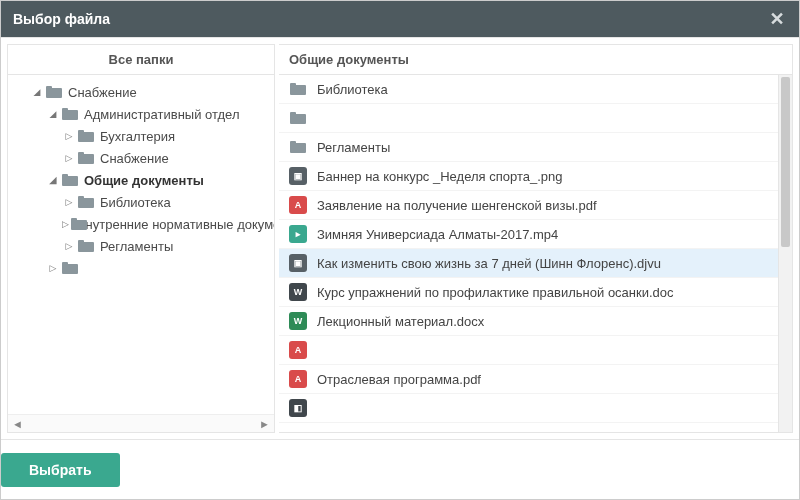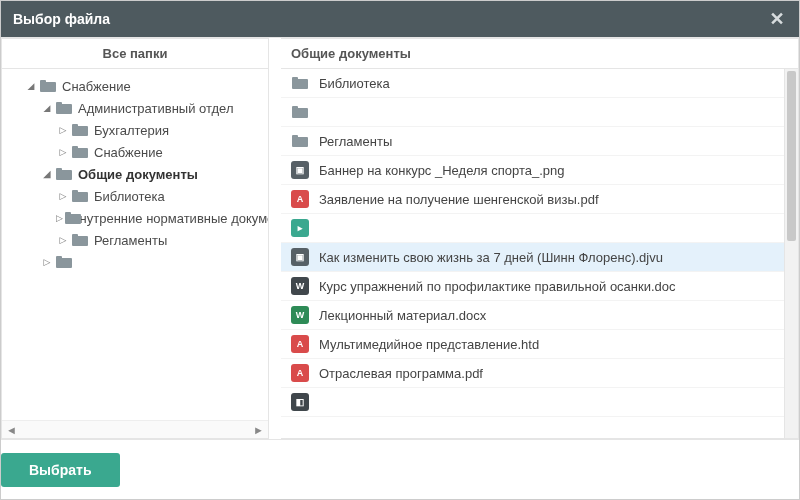--- a/index.html
+++ b/index.html
@@ -37,21 +37,22 @@
     cursor: pointer;
     color: #d7dcde;
     font-size: 18px;
     line-height: 1;
   }
   .body {
     flex: 1;
     display: flex;
     min-height: 0;
     border-top: 1px solid #e5e5e5;
-    gap: 12px;
+    padding: 6px;
+    gap: 4px;
   }
   .left-pane {
     width: 268px;
     border: 1px solid #e5e5e5;
     display: flex;
     flex-direction: column;
     min-height: 0;
   }
   .right-pane {
     flex: 1;
@@ -328,36 +329,36 @@
             <div class="file-row">
               <span class="icon ic-img">▣</span>
               <span class="name">Баннер на конкурс _Неделя спорта_.png</span>
             </div>
             <div class="file-row">
               <span class="icon ic-pdf">A</span>
               <span class="name">Заявление на получение шенгенской визы.pdf</span>
             </div>
             <div class="file-row">
               <span class="icon ic-vid">▸</span>
+              <span class="name">Зимняя Универсиада Алматы-2017.mp4</span>
             </div>
             <div class="file-row selected">
               <span class="icon ic-djvu">▣</span>
               <span class="name">Как изменить свою жизнь за 7 дней (Шинн Флоренс).djvu</span>
             </div>
             <div class="file-row">
               <span class="icon ic-doc">W</span>
               <span class="name">Курс упражнений по профилактике правильной осанки.doc</span>
             </div>
             <div class="file-row">
               <span class="icon ic-docx">W</span>
               <span class="name">Лекционный материал.docx</span>
             </div>
             <div class="file-row">
               <span class="icon ic-htd">A</span>
-              <span class="name">Мультимедийное представление.htd</span>
             </div>
             <div class="file-row">
               <span class="icon ic-pdf">A</span>
               <span class="name">Отраслевая программа.pdf</span>
             </div>
             <div class="file-row">
               <span class="icon ic-presentation">◧</span>
             </div>
           </div>
         <div class="vscroll">

